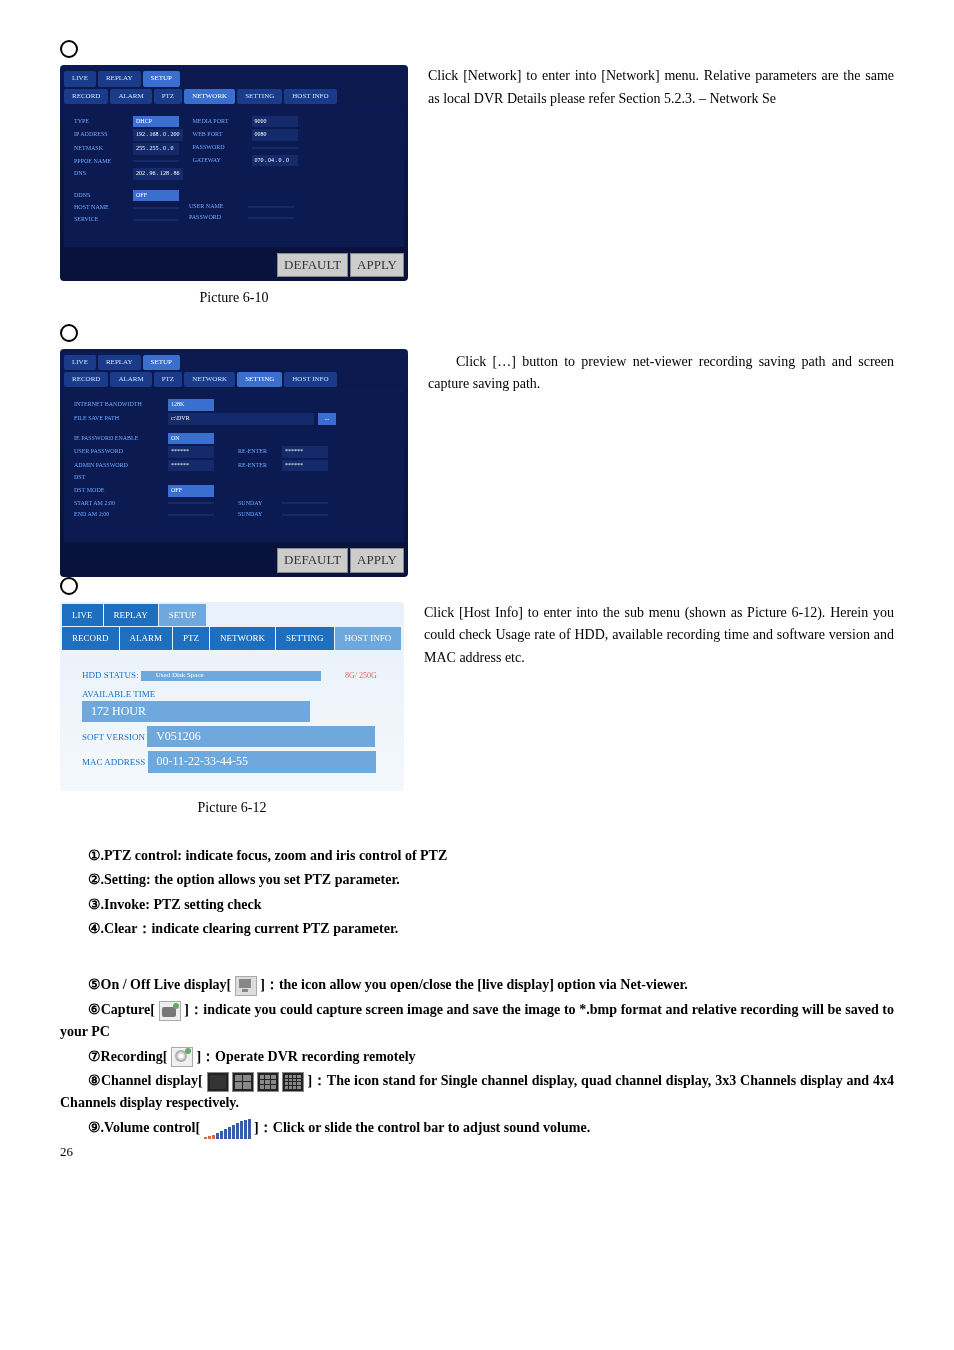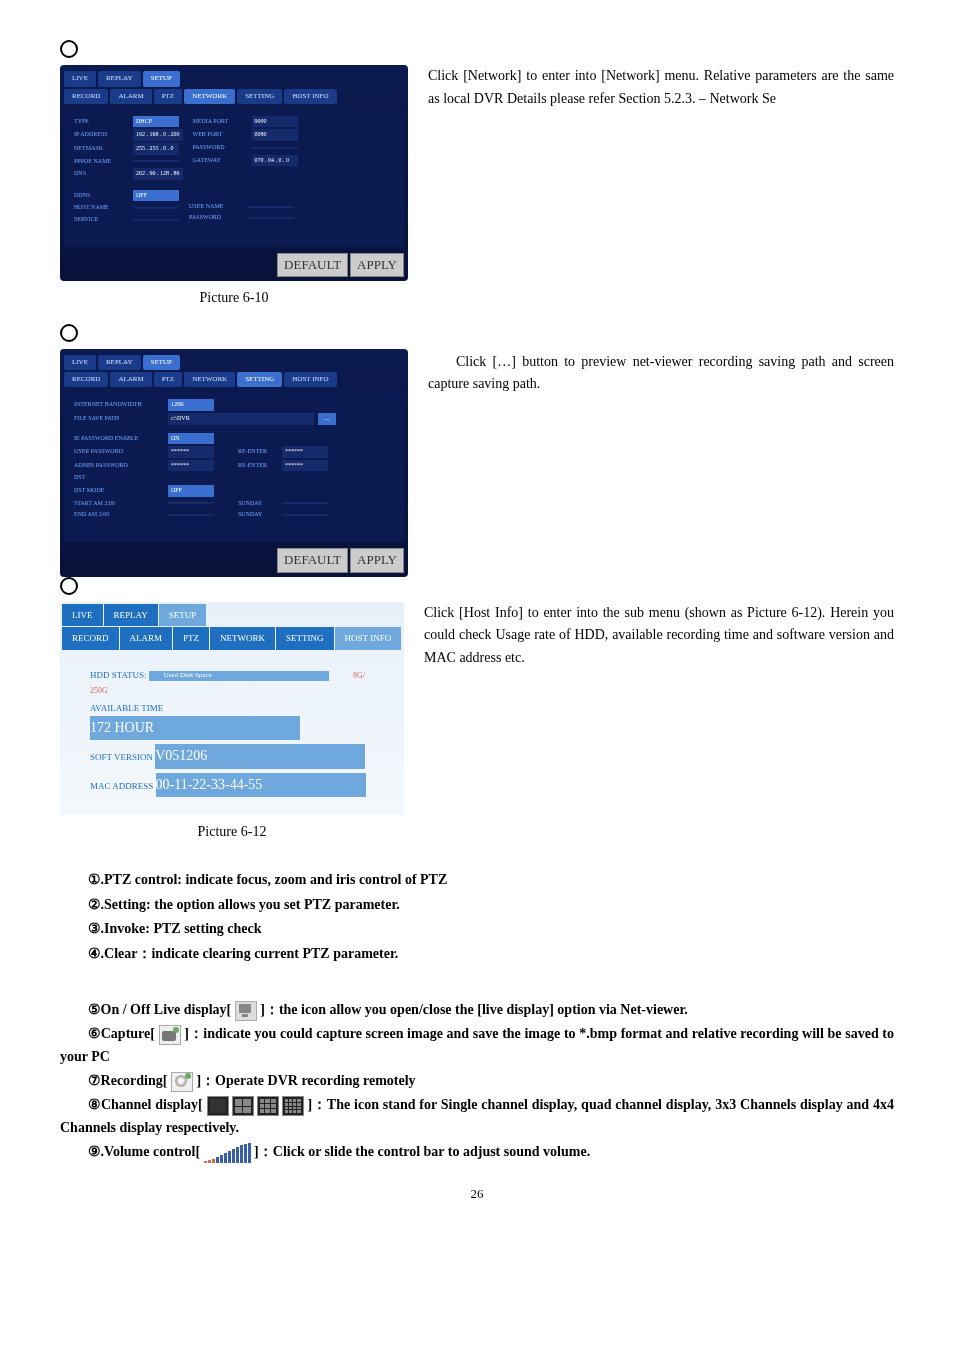--- a/index.html
+++ b/index.html
@@ -81,21 +81,21 @@
   .host-tabs { display: flex; gap: 1px; }
   .host-tab {
     background: #1f6fc0;
     color: #fff;
     padding: 4px 10px;
     font-size: 9px;
     flex: 0 0 auto;
   }
   .host-tab.light { background: #6fa8dc; }
   .host-body { padding: 14px 12px 12px; }
-  .host-row { margin: 4px 16px; }
+  .host-row { margin: 4px 8px; }
   .host-label { color: #1f6fc0; font-size: 9px; }
   .host-bar-wrap {
     display: inline-block;
     background: #6fa8dc;
     width: 180px;
     height: 10px;
     vertical-align: middle;
     position: relative;
   }
   .host-bar-used {
@@ -108,22 +108,22 @@
     left: 15px; top: -1px;
     font-size: 7px;
     color: #fff;
   }
   .host-side { color: #e06666; font-size: 8px; margin-left: 4px; padding-left: 18px; }
   .host-val {
     background: #6fa8dc;
     color: #fff;
     display: inline-block;
     width: 210px;
-    padding: 1px 0;
-    font-size: 14px;
+    padding: 1px 9px;
+    font-size: 12px;
   }
   .list-text { margin: 2px 0; font-weight: bold; }
   .icon-box {
     display: inline-block;
     vertical-align: middle;
     width: 20px; height: 18px;
     background: #ddd;
     border: 1px solid #aaa;
     position: relative;
   }
@@ -178,21 +178,21 @@
   }
   .g1 { grid-template-columns: 1fr; grid-template-rows: 1fr; }
   .g2 { grid-template-columns: 1fr 1fr; grid-template-rows: 1fr 1fr; }
   .g3 { grid-template-columns: 1fr 1fr 1fr; grid-template-rows: 1fr 1fr 1fr; }
   .g4 { grid-template-columns: repeat(4,1fr); grid-template-rows: repeat(4,1fr); }
   .grid-icon > span { background: #888; }
   .g1 > span { background: #333; }
   .vol-wrap { display: inline-flex; align-items: flex-end; gap: 1px; vertical-align: middle; height: 20px; }
   .vol-wrap span { width: 3px; background: #385ea8; display: inline-block; }
   .vol-wrap .lo { background: #d06a4a; }
-  .page-num { text-align: center; margin-top: 20px; font-size: 13px; }
+  .page-num { margin-top: 3px; font-size: 13px; }
   p { margin: 2px 0; }
 </style>
 </head>
 <body>
 
 <div><span class="circle-bullet"></span></div>
 <div class="row-flex">
   <div>
     <div class="panel">
       <div class="tabrow">

